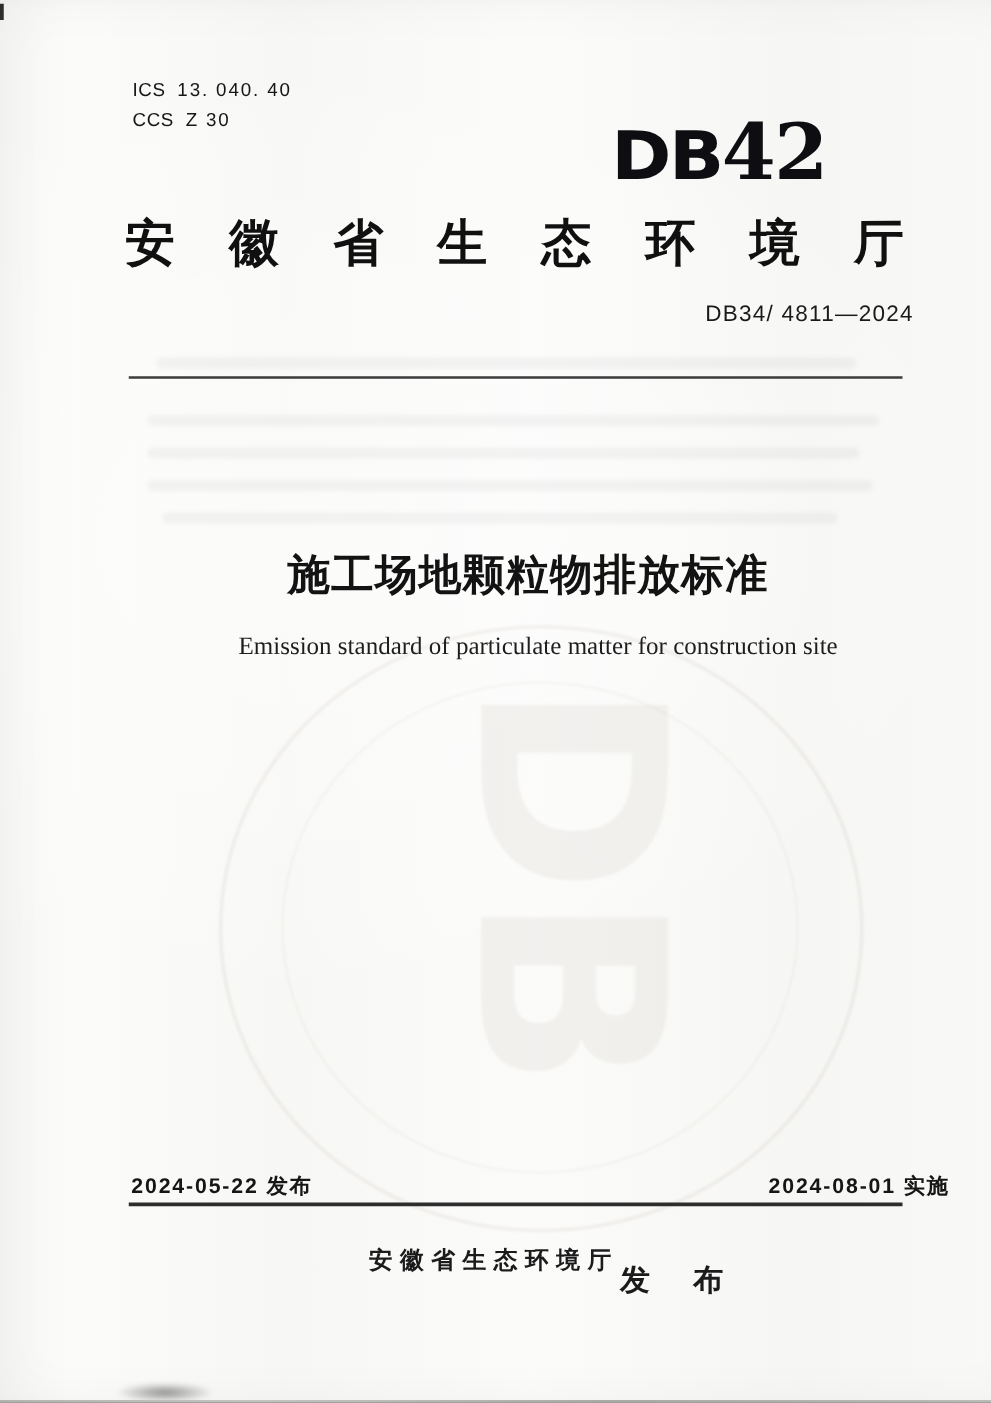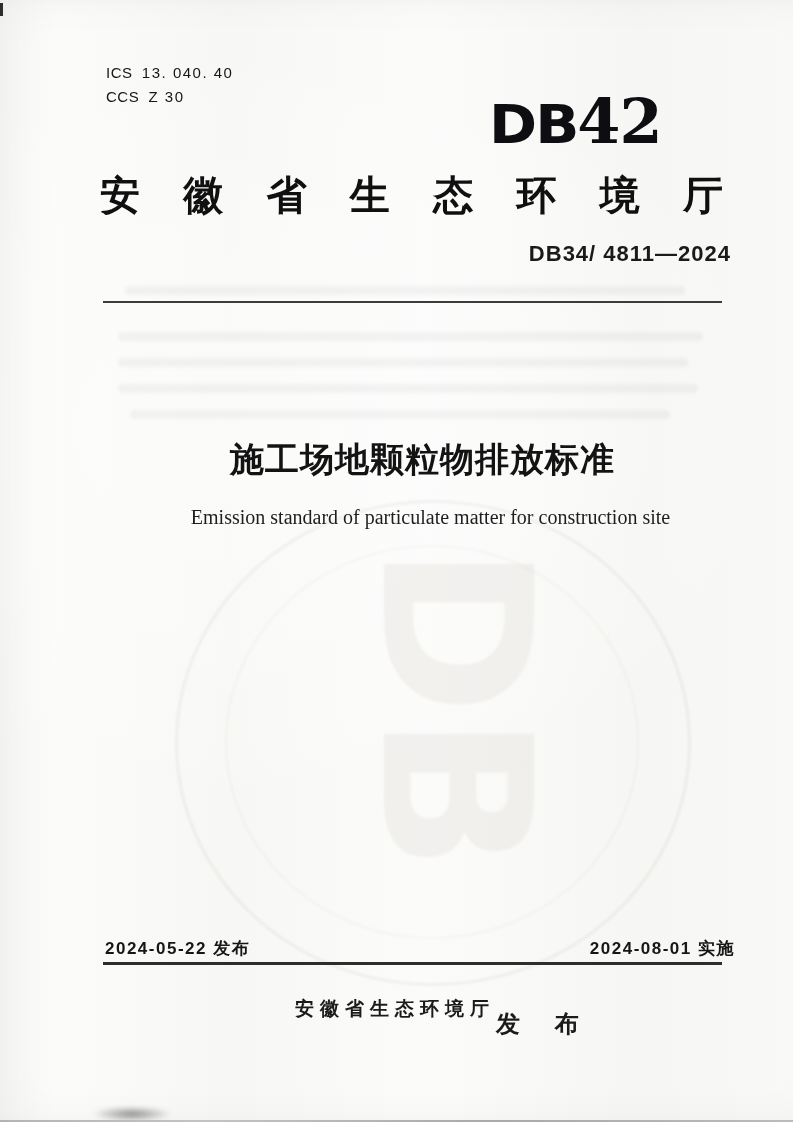--- a/index.html
+++ b/index.html
@@ -21,42 +21,42 @@
 
   .db34{top:99px;left:489px;width:176px;display:flex;align-items:flex-end;color:#0d0d12;}
   .db34 .db{font-family:"DejaVu Sans",sans-serif;font-weight:900;font-size:58px;line-height:44px;
     letter-spacing:-2px;transform:scaleY(0.92);transform-origin:bottom;}
   .db34 .n34{font-family:"DejaVu Serif","Liberation Serif",serif;font-weight:bold;font-size:62px;
     line-height:46px;letter-spacing:-1px;}
 
   .std-name{left:100px;top:173px;width:623px;font-size:40px;font-weight:bold;color:#101010;
     text-align:justify;text-align-last:justify;line-height:44px;}
 
-  .doc-number{right:90px;top:241px;font-size:22px;font-weight:bold;letter-spacing:1px;color:#1a1a1a;}
+  .doc-number{right:90px;top:241px;font-size:18px;font-weight:normal;letter-spacing:1px;color:#1a1a1a;}
 
   .rule-top{left:103px;top:301px;width:619px;height:2px;background:#3c3c3c;}
   .rule-bottom{left:103px;top:962px;width:619px;height:3px;background:#2d2d2d;}
 
   .ghost{height:9px;background:rgba(120,120,108,0.07);filter:blur(1.5px);border-radius:4px;}
 
   .title{left:12px;top:437px;width:100%;text-align:center;font-size:34px;font-weight:bold;
     letter-spacing:1px;color:#131313;}
   .title-en{left:20px;top:506px;width:100%;text-align:center;font-size:20px;
     font-family:"Liberation Serif","DejaVu Serif",serif;color:#1e1e1e;}
 
   .wm-db{left:310px;top:545px;width:260px;height:260px;font-weight:900;font-size:205px;
     font-family:"DejaVu Sans",sans-serif;color:rgba(176,166,150,0.12);transform:rotate(90deg);
     line-height:230px;text-align:center;filter:blur(1px);}
   .wm-circle{left:175px;top:500px;width:510px;height:480px;border-radius:50%;
     border:3px solid rgba(165,152,130,0.10);filter:blur(1px);}
   .wm-circle2{left:225px;top:545px;width:410px;height:390px;border-radius:50%;
     border:2px solid rgba(165,152,130,0.07);filter:blur(1px);}
 
   .date-left{left:105px;top:937px;font-size:17px;font-weight:bold;letter-spacing:1.5px;color:#161616;}
-  .date-right{right:86px;top:937px;font-size:17px;font-weight:bold;letter-spacing:1.5px;color:#161616;}
+  .date-right{right:61px;top:937px;font-size:17px;font-weight:bold;letter-spacing:1.5px;color:#161616;}
 
   .publishers{left:271px;top:997px;width:194px;font-size:19px;font-weight:bold;
     line-height:24px;color:#1b1b1b;margin-left:24px;}
   .publishers .l1{text-align:justify;text-align-last:justify;}
   .publish-label{left:496px;top:1008px;font-size:24px;font-weight:bold;letter-spacing:14px;color:#1b1b1b;}
 
   .corner-tick{left:0;top:3px;width:3px;height:13px;background:#2f2f2f;}
   .bottom-edge{left:0;bottom:0;width:100%;height:2px;
     background:linear-gradient(90deg,#b9b9b6,#c9c9c6 25%,#aeaeab 60%,#c2c2bf);}
   .bottom-smudge{left:92px;top:1106px;width:80px;height:16px;filter:blur(2px);

